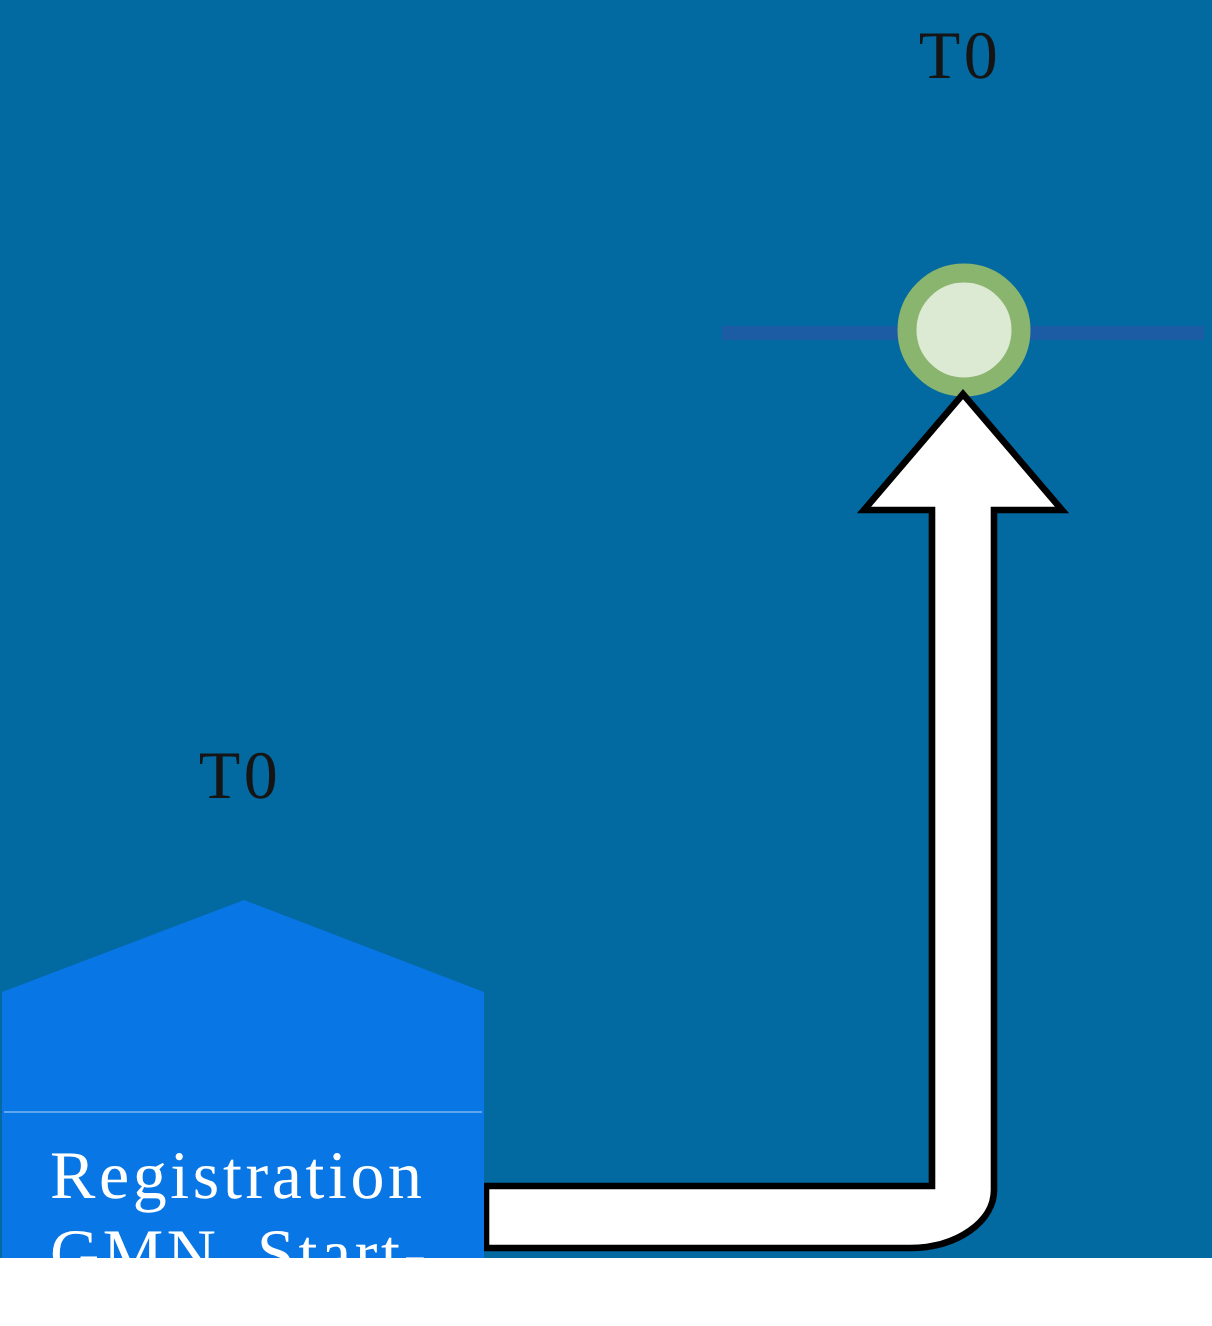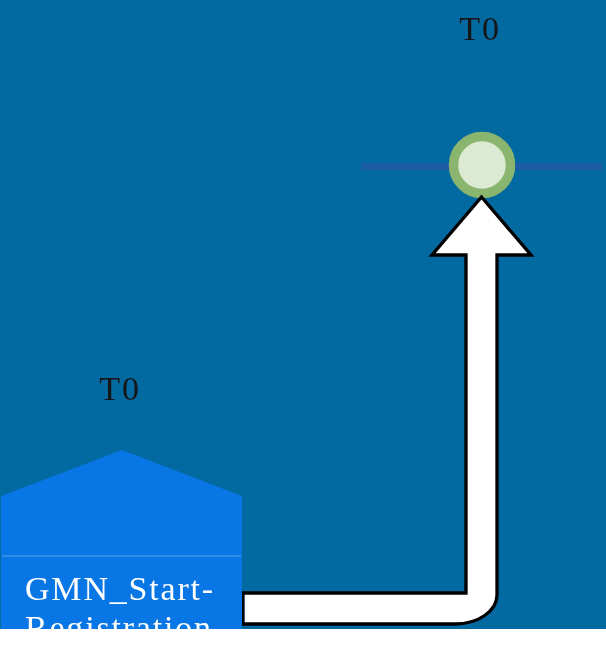--- a/index.html
+++ b/index.html
@@ -58,17 +58,17 @@
       <rect x="1" y="556" width="241" height="103" fill="#0876e4"></rect>
       <line x1="2" y1="556" x2="241" y2="556" stroke="rgba(255,255,255,0.35)" stroke-width="1"></line>
     </g>
   </svg>
 
   <div class="label-t0 label-t0-top">T0</div>
 
   <div class="label-t0 label-t0-event">T0</div>
 
   <div class="event-name">
+    <div>Registration</div>
     <div>GMN_Start-</div>
-    <div>Registration</div>
   </div>
 
 </div>
 
 </body></html>

